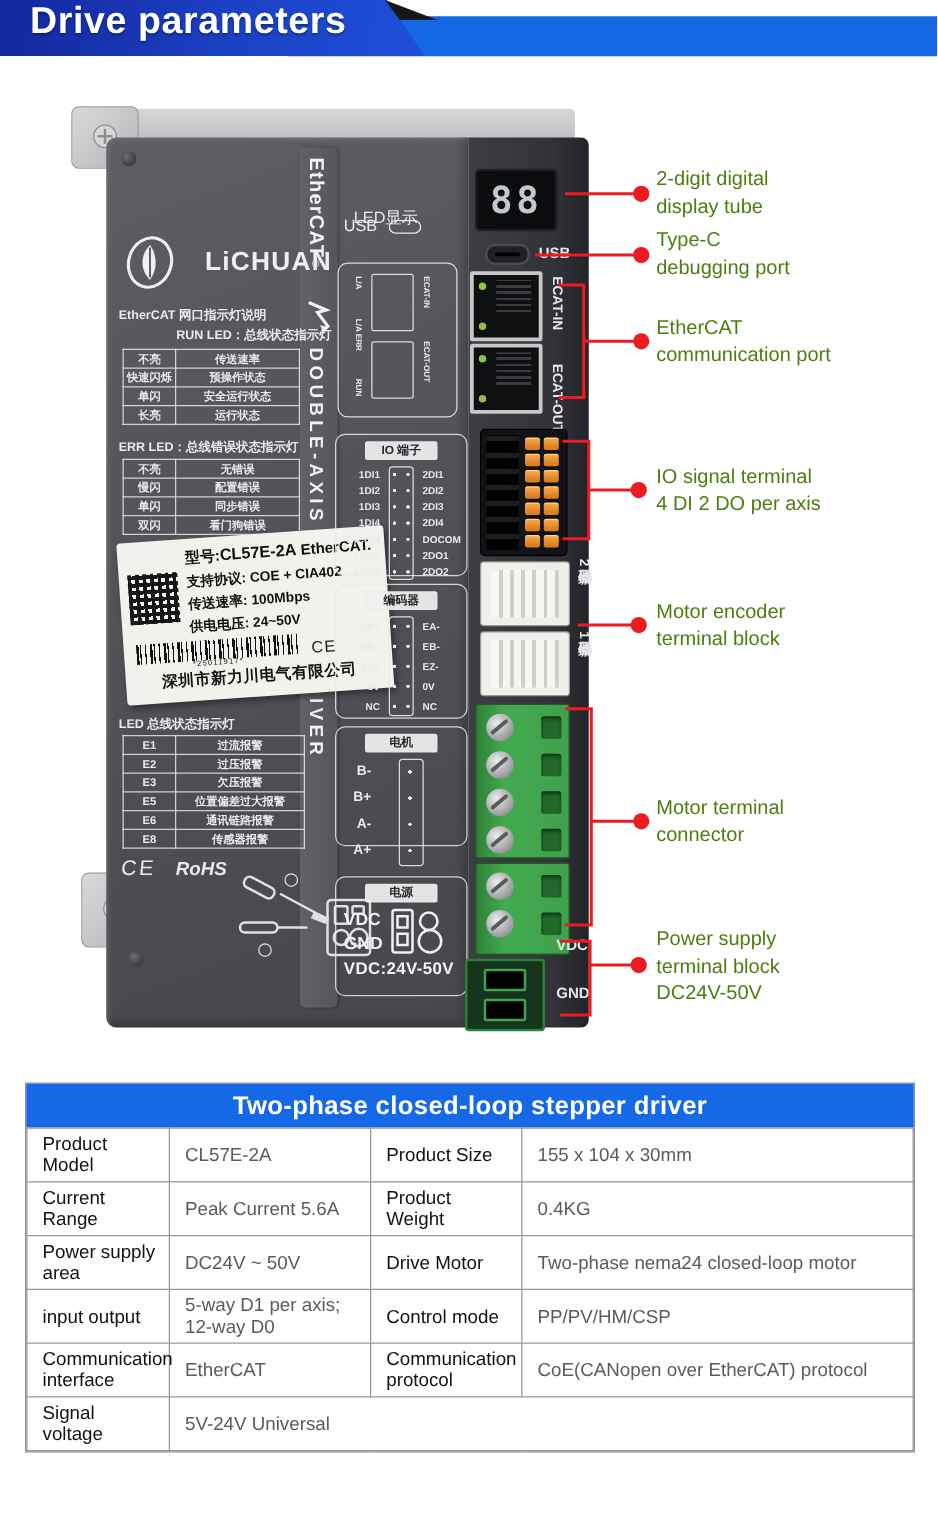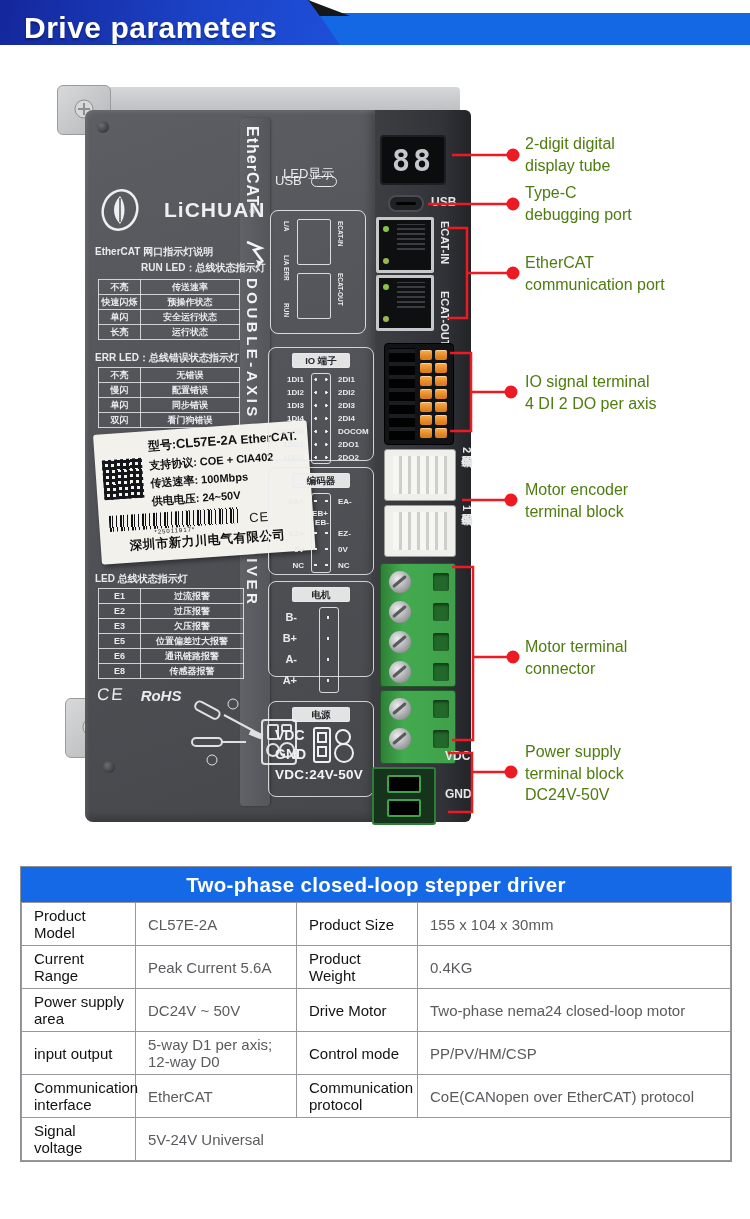--- a/index.html
+++ b/index.html
@@ -4,21 +4,21 @@
 <style>
   * { margin:0; padding:0; box-sizing:border-box; }
   html,body { background:#fff; }
   body { font-family:"Liberation Sans", sans-serif; }
   .page { position:relative; width:750px; height:1219px; background:#fff; overflow:hidden; }
 
   
   .banner-light { position:absolute; left:230px; top:13px; width:520px; height:32px; background:#1568e4; }
   .banner-dark { position:absolute; left:0; top:0; width:340px; height:45px;
     background:linear-gradient(100deg,#14279c 0%,#1b41c4 55%,#1e4fd9 100%);
-    clip-path:polygon(0 0,91% 0,100% 100%,0 100%); display:flex; align-items:flex-end; }
+    clip-path:polygon(0 0,91% 0,100% 100%,0 100%); display:flex; align-items:flex-start; }
   .banner-notch { position:absolute; left:308px; top:0; width:42px; height:16px; background:#15171a;
     clip-path:polygon(0 0,100% 100%,28% 100%); }
   .banner-title { color:#fff; font-size:30px; font-weight:bold; padding-left:24px; letter-spacing:0.5px;
     text-shadow:0 2px 2px rgba(0,0,0,.35); }
 
   
   .device { position:absolute; left:55px; top:85px; width:430px; height:745px; }
   .plate-top { position:absolute; left:25px; top:2px; width:380px; height:30px; background:linear-gradient(#d6d7d9,#b9babc); border-radius:4px; }
   .tab { position:absolute; background:linear-gradient(135deg,#d8d9db,#b5b6b8); border:1px solid #9a9b9d; border-radius:6px; }
   .tab-top { left:2px; top:0px; width:54px; height:50px; }
@@ -390,21 +390,21 @@
 
     <div class="pinbox" style="top:382px;height:108px;">
       <div class="pill">编码器</div>
       <div class="pinrows" style="height:80px;">
         <div class="conn"></div>
         <div class="pinrow" style="height:16px;">
             <span class="pl">EA+</span>
             <span class="mid"></span>
             <span class="pr">EA-</span>
           </div>
-        <div class="pinrow" style="height:16px;flex-direction:column;">
+        <div class="pinrow" style="height:16px;">
             <span class="pl">EB+</span>
             <span class="mid"></span>
             <span class="pr">EB-</span>
           </div>
         <div class="pinrow" style="height:16px;">
             <span class="pl">EZ+</span>
             <span class="mid"></span>
             <span class="pr">EZ-</span>
           </div>
         <div class="pinrow" style="height:16px;">

